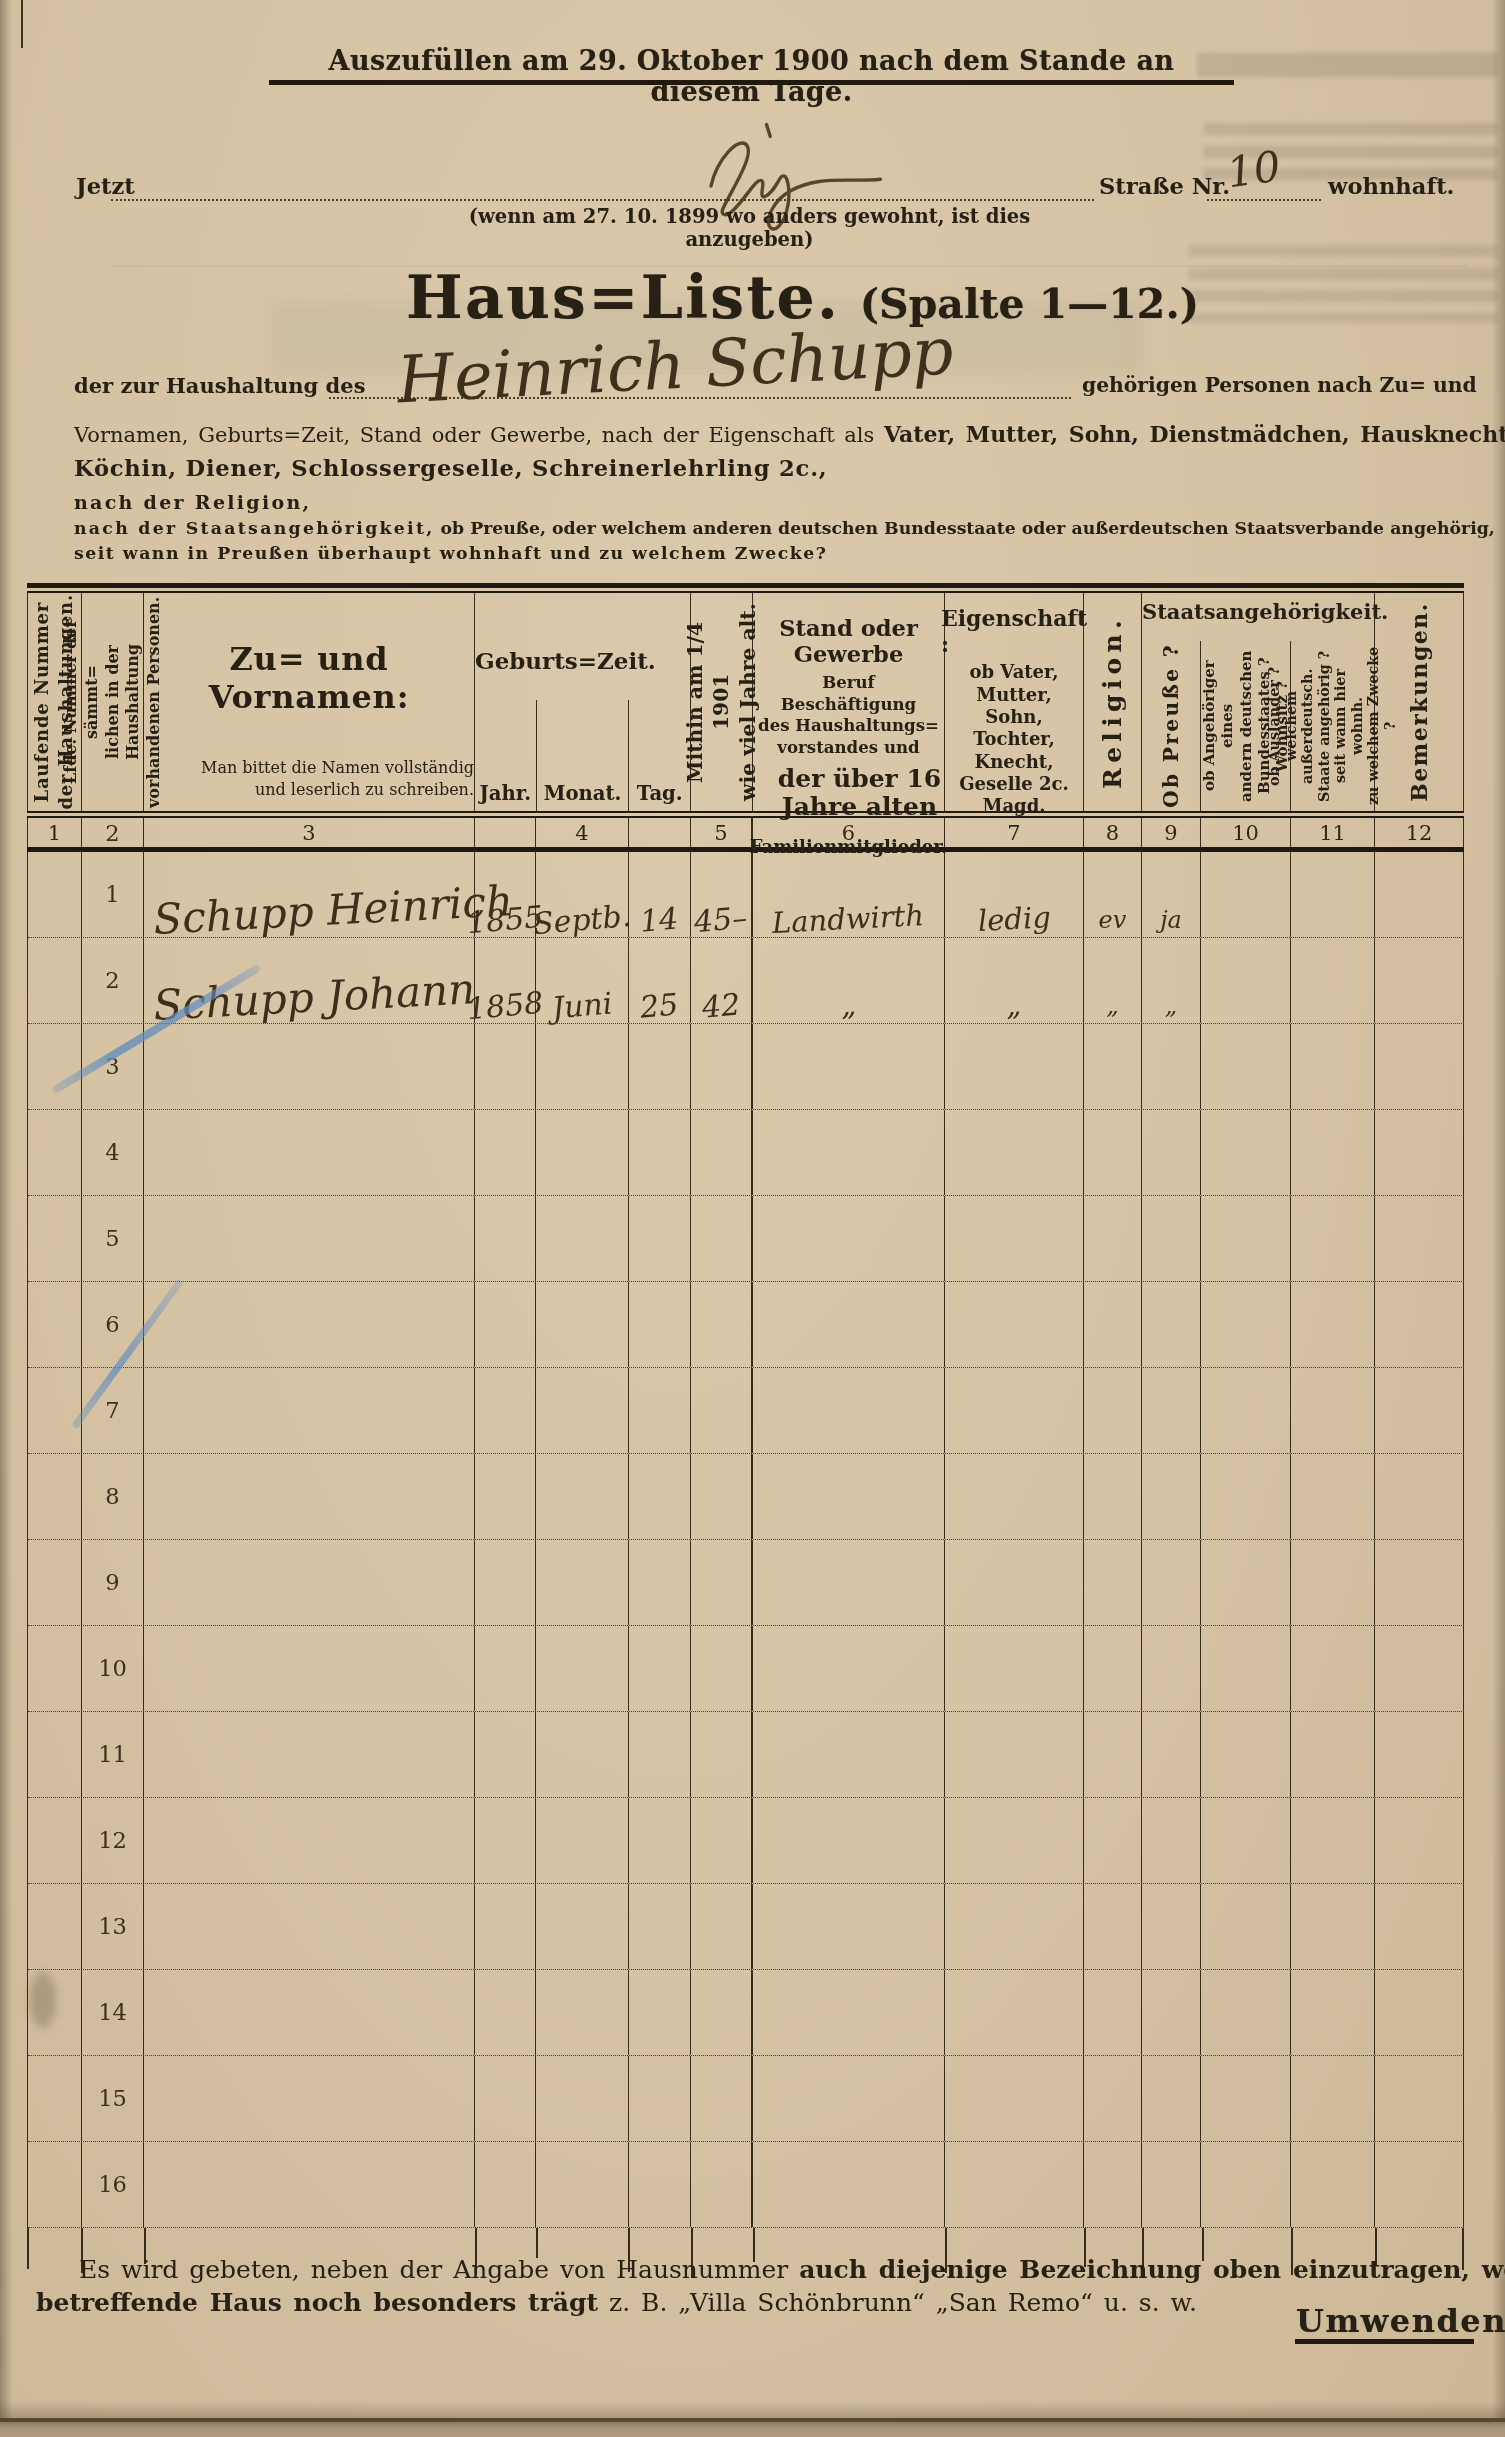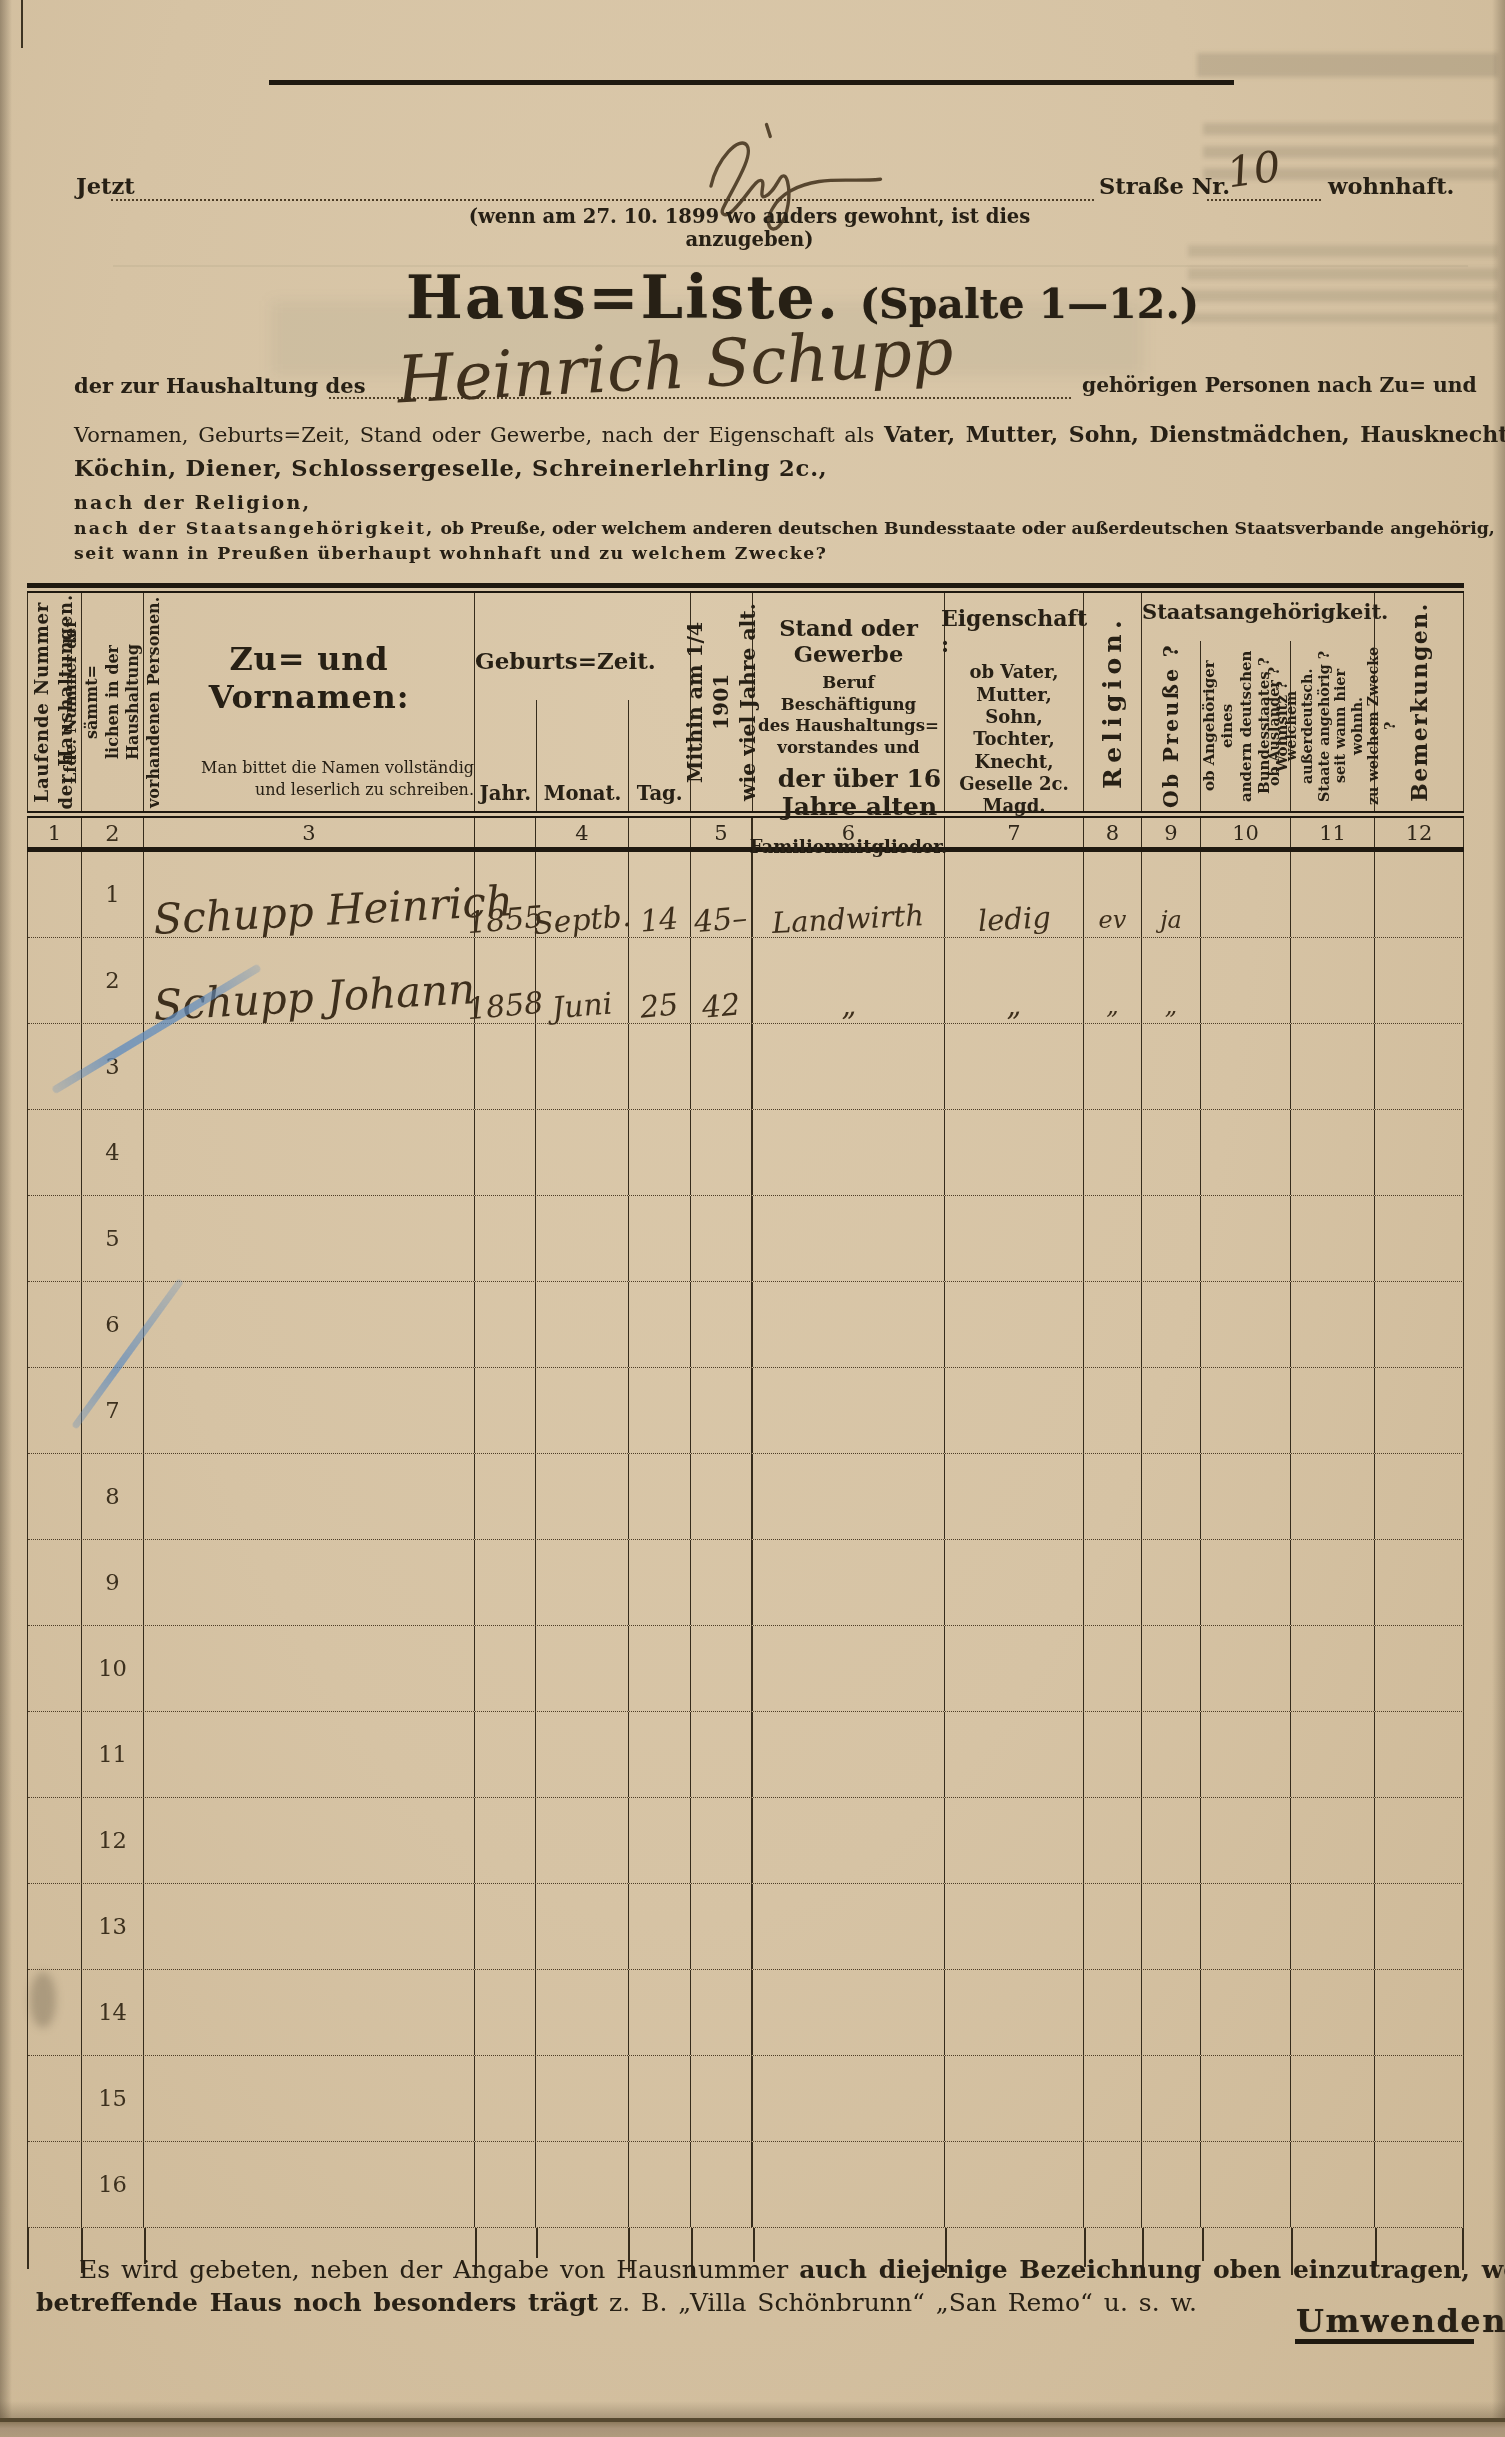--- a/index.html
+++ b/index.html
@@ -134,20 +134,21 @@
 <div class="page">
 
   <div class="abs bleed bleed1"></div>
   <div class="abs bleed bleed2"></div>
   <div class="abs bleed bleed3"></div>
   <div class="abs bleed4"></div>
   <div class="abs bleed-line"></div>
   <div class="abs smudge1"></div>
   <div class="abs fold-line"></div>
 
+  <div class="abs instruction frak">Auszufüllen am 29. Oktober 1900 nach dem Stande an diesem Tage.</div>
   <div class="abs instr-rule"></div>
 
   <span class="abs jetzt frak">Jetzt</span>
   <div class="abs dot dot-jetzt"></div>
   <svg class="abs scribble" width="196" height="120" viewBox="0 0 260 160">
     <g fill="none" stroke="#46351f" stroke-width="4.5" stroke-linecap="round" opacity="0.88">
       <path d="M14,88 C22,52 52,20 62,34 C72,48 40,96 30,118 C26,127 34,130 44,120 C58,106 66,92 74,84 C80,78 84,80 83,88 C82,96 80,104 86,102 C94,99 100,88 106,78 C110,72 114,74 116,82 C120,98 118,128 104,142 C94,152 84,138 96,118 C106,99 130,86 158,82 C186,78 208,82 240,79"></path>
       <path d="M88,6 L93,22"></path>
     </g>
   </svg>

